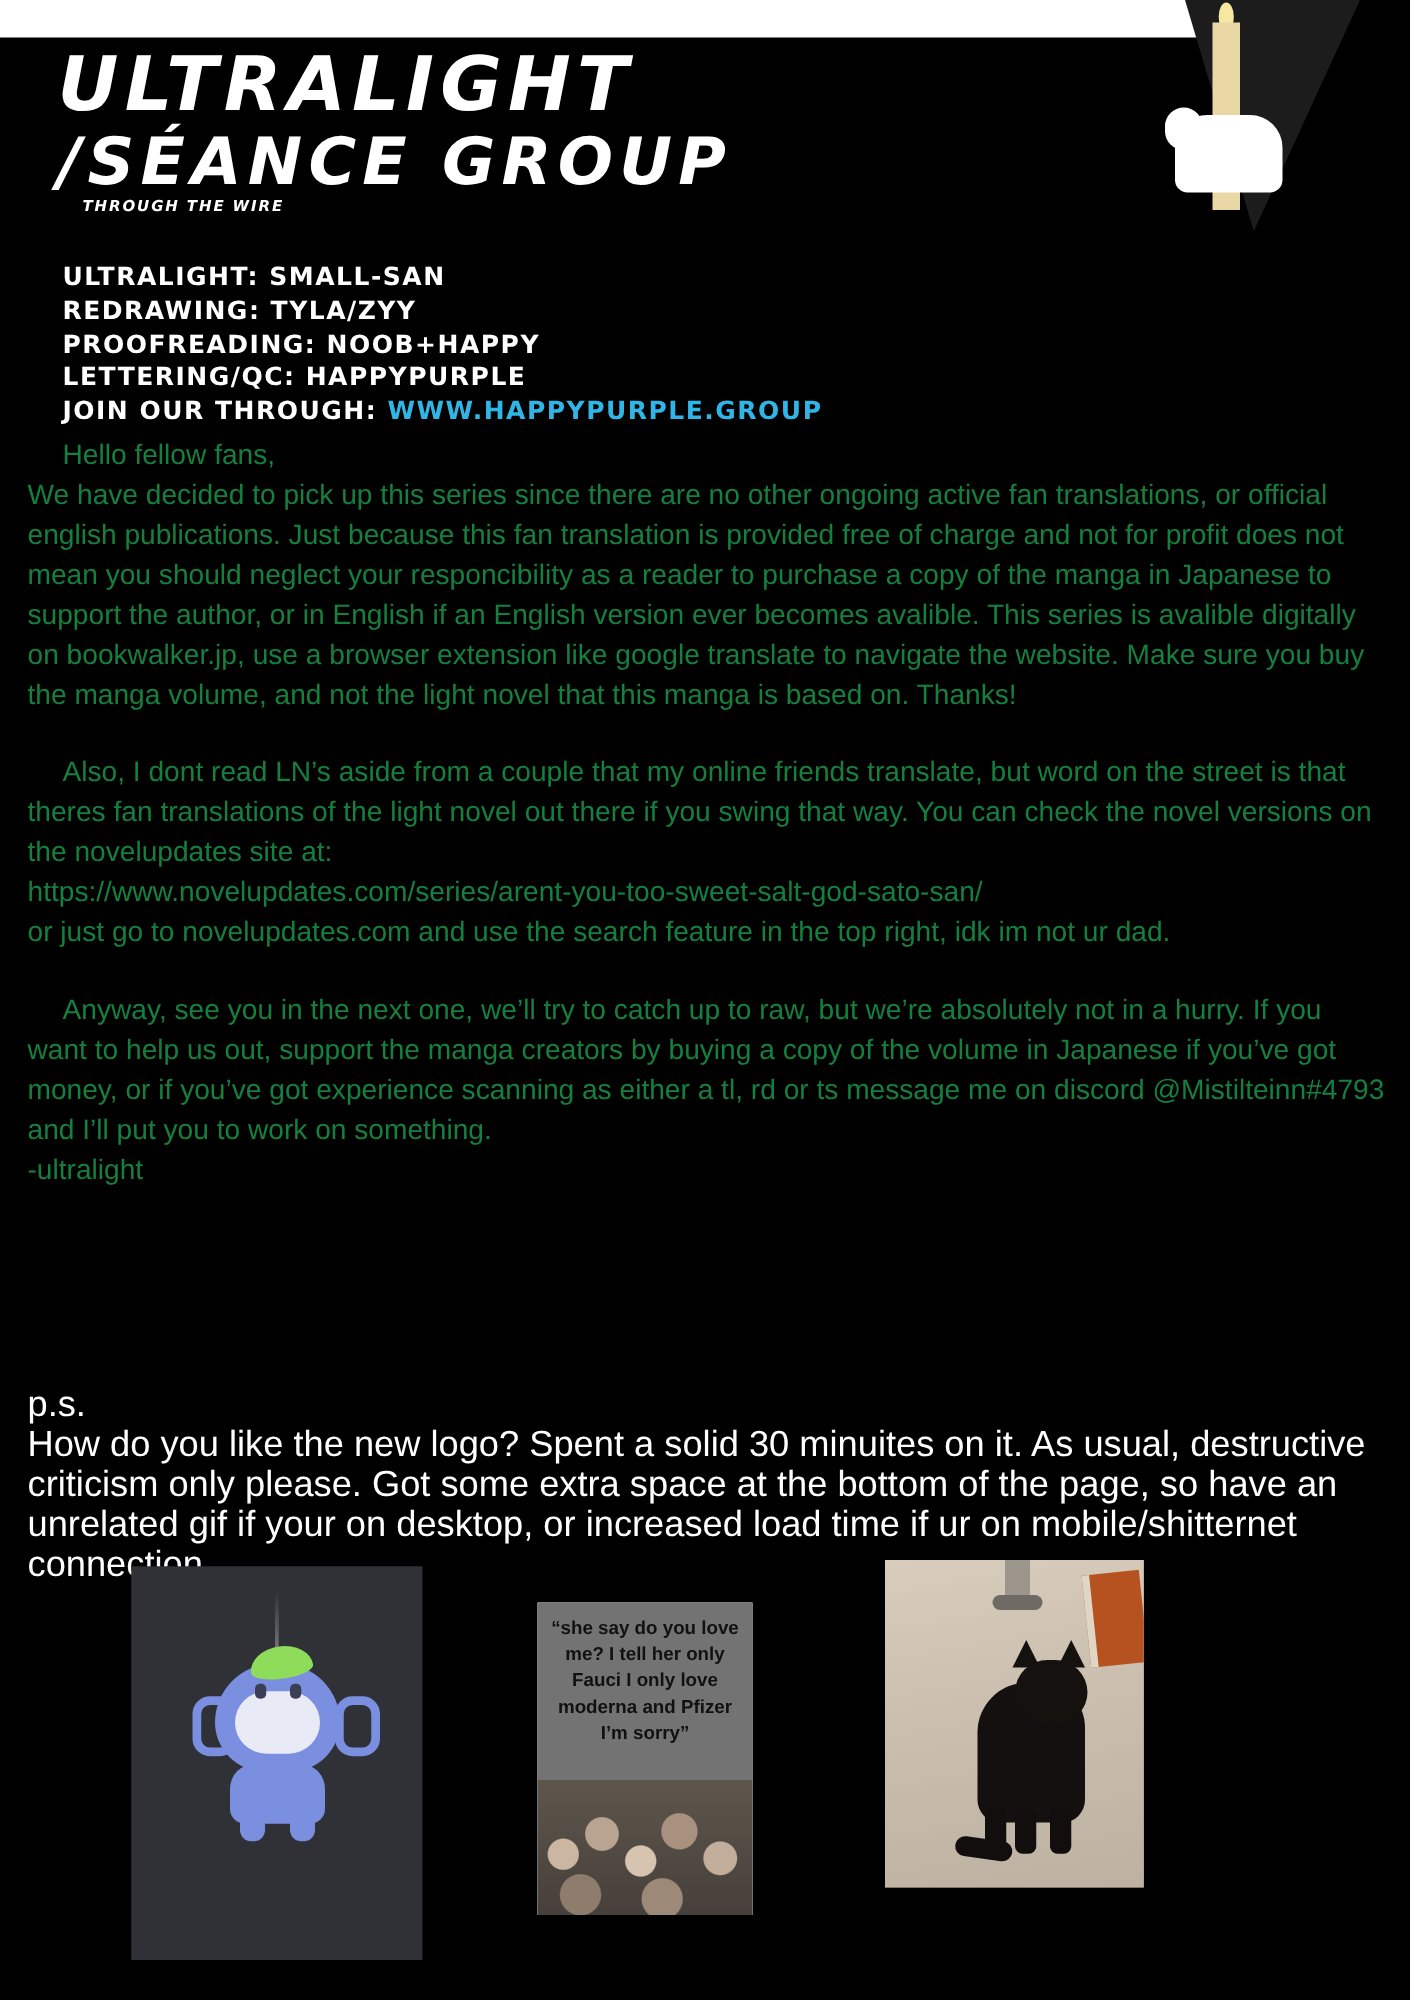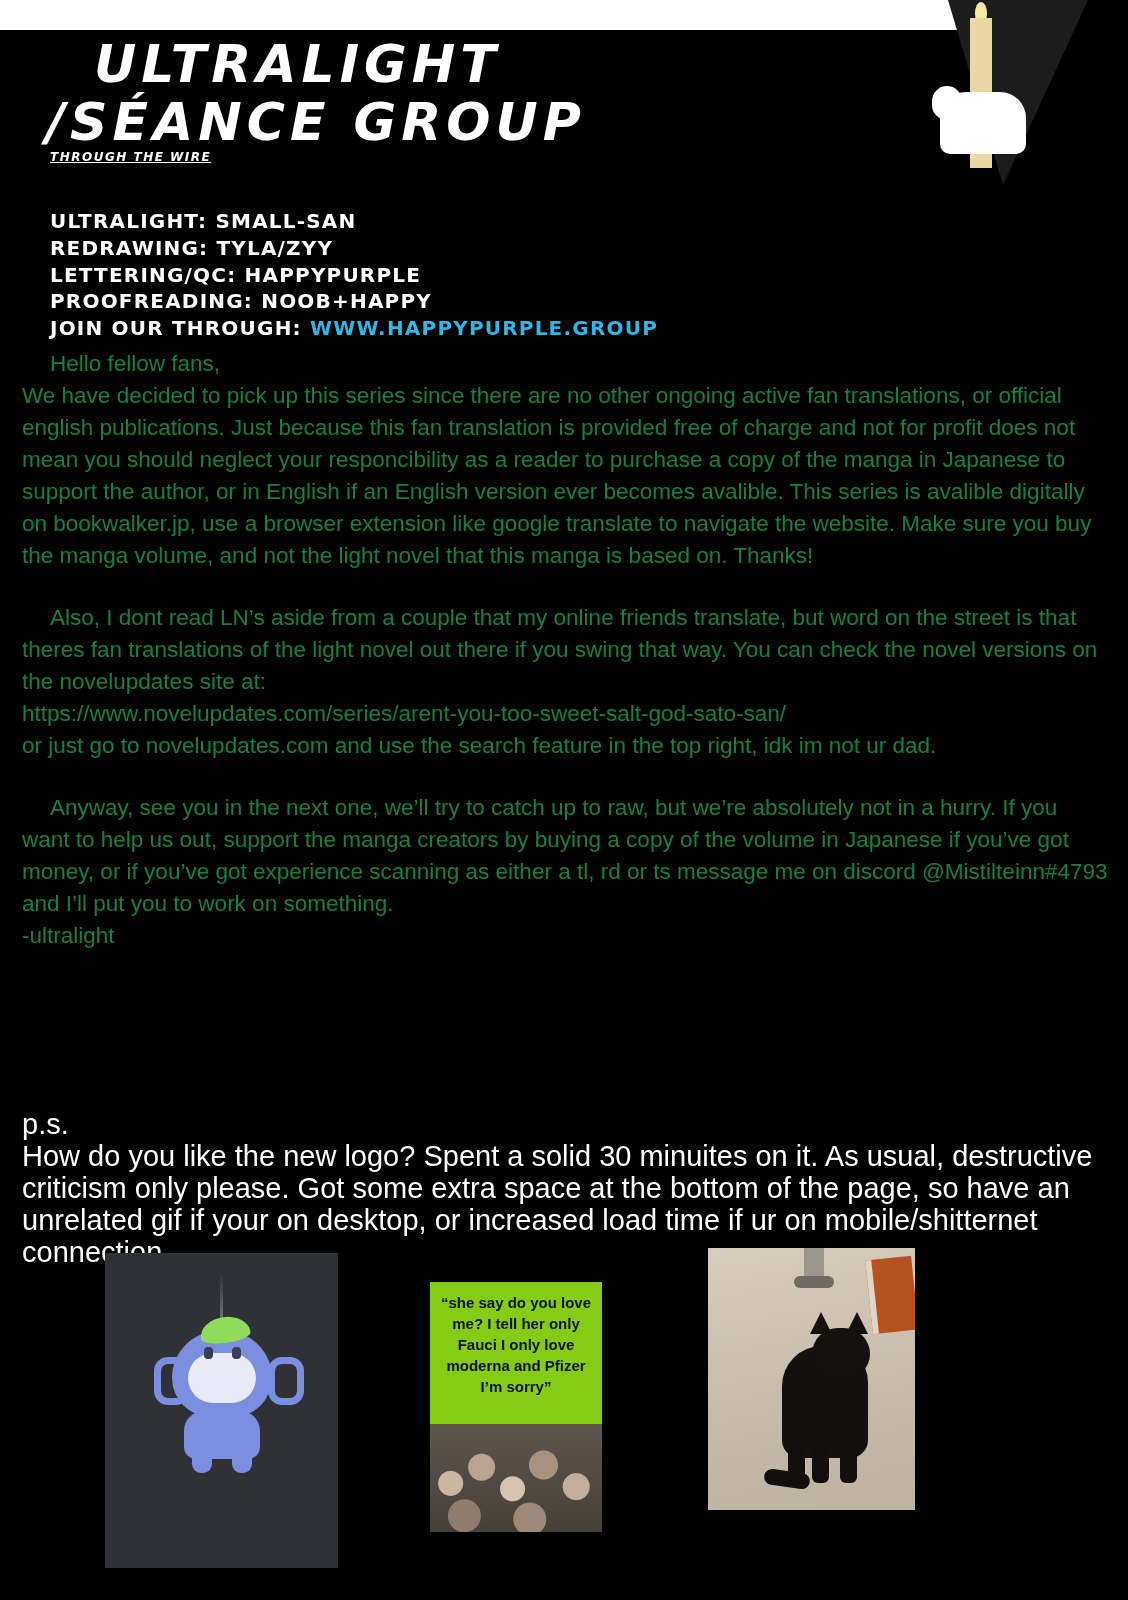--- a/index.html
+++ b/index.html
@@ -38,32 +38,31 @@
     width: 900px;
   }
   .logo-line1, .logo-line2 {
     font-family: "DejaVu Sans", sans-serif;
     font-style: italic;
     font-weight: bold;
     letter-spacing: 5px;
     color: #ffffff;
     line-height: 1.0;
   }
-  .logo-line1 { font-size: 52px; margin-left: 48px; }
+  .logo-line1 { font-size: 60px; }
   .logo-line2 { font-size: 52px; margin-top: 6px; }
   .logo-sub {
     font-family: "DejaVu Sans", sans-serif;
     font-style: italic;
     font-weight: bold;
     font-size: 12px;
     letter-spacing: 1.5px;
     margin-top: 2px;
-    margin-left: 4px;
+    margin-left: 20px;
     color: #ffffff;
-    text-decoration: underline;
   }
 
   
   .candle-art {
     position: absolute;
     right: 70px;
     top: 0;
     width: 140px;
     height: 190px;
   }
@@ -238,21 +237,21 @@
     position: absolute;
     left: 430px; top: 34px;
     width: 172px; height: 250px;
     background: #ffffff;
     overflow: hidden;
   }
   .m2-text {
     position: absolute;
     left: 0; top: 0;
     width: 172px; height: 142px;
-    background: #84cc16;
+    background: #737373;
     color: #111;
     font-family: "Liberation Sans", sans-serif;
     font-weight: bold;
     font-size: 15px;
     line-height: 21px;
     text-align: center;
     padding-top: 10px;
     box-sizing: border-box;
   }
   .m2-photo {
@@ -376,22 +375,22 @@
 
   <div class="header">
     <div class="logo-line1">ULTRALIGHT</div>
     <div class="logo-line2">/SÉANCE GROUP</div>
     <div class="logo-sub">THROUGH THE WIRE</div>
   </div>
 
   <div class="credits">
     <div>ULTRALIGHT: SMALL-SAN</div>
     <div>REDRAWING: TYLA/ZYY</div>
+    <div>PROOFREADING: NOOB+HAPPY</div>
     <div>LETTERING/QC: HAPPYPURPLE</div>
-    <div>PROOFREADING: NOOB+HAPPY</div>
     <div>
       <span>JOIN OUR THROUGH:</span>
       <span class="discord-link">WWW.HAPPYPURPLE.GROUP</span>
     </div>
   </div>
 
   <div class="body-text">
     <p class="tight"><span class="indent"></span><span>Hello fellow fans,</span></p>
     <p>We have decided to pick up this series since there are no other ongoing active fan translations, or official english publications. Just because this fan translation is provided free of charge and not for profit does not mean you should neglect your responcibility as a reader to purchase a copy of the manga in Japanese to support the author, or in English if an English version ever becomes avalible. This series is avalible digitally on bookwalker.jp, use a browser extension like google translate to navigate the website. Make sure you buy the manga volume, and not the light novel that this manga is based on. Thanks!</p>
     <p class="tight"><span class="indent"></span><span>Also, I dont read LN’s aside from a couple that my online friends translate, but word on the street is that theres fan translations of the light novel out there if you swing that way. You can check the novel versions on the novelupdates site at:</span></p>

